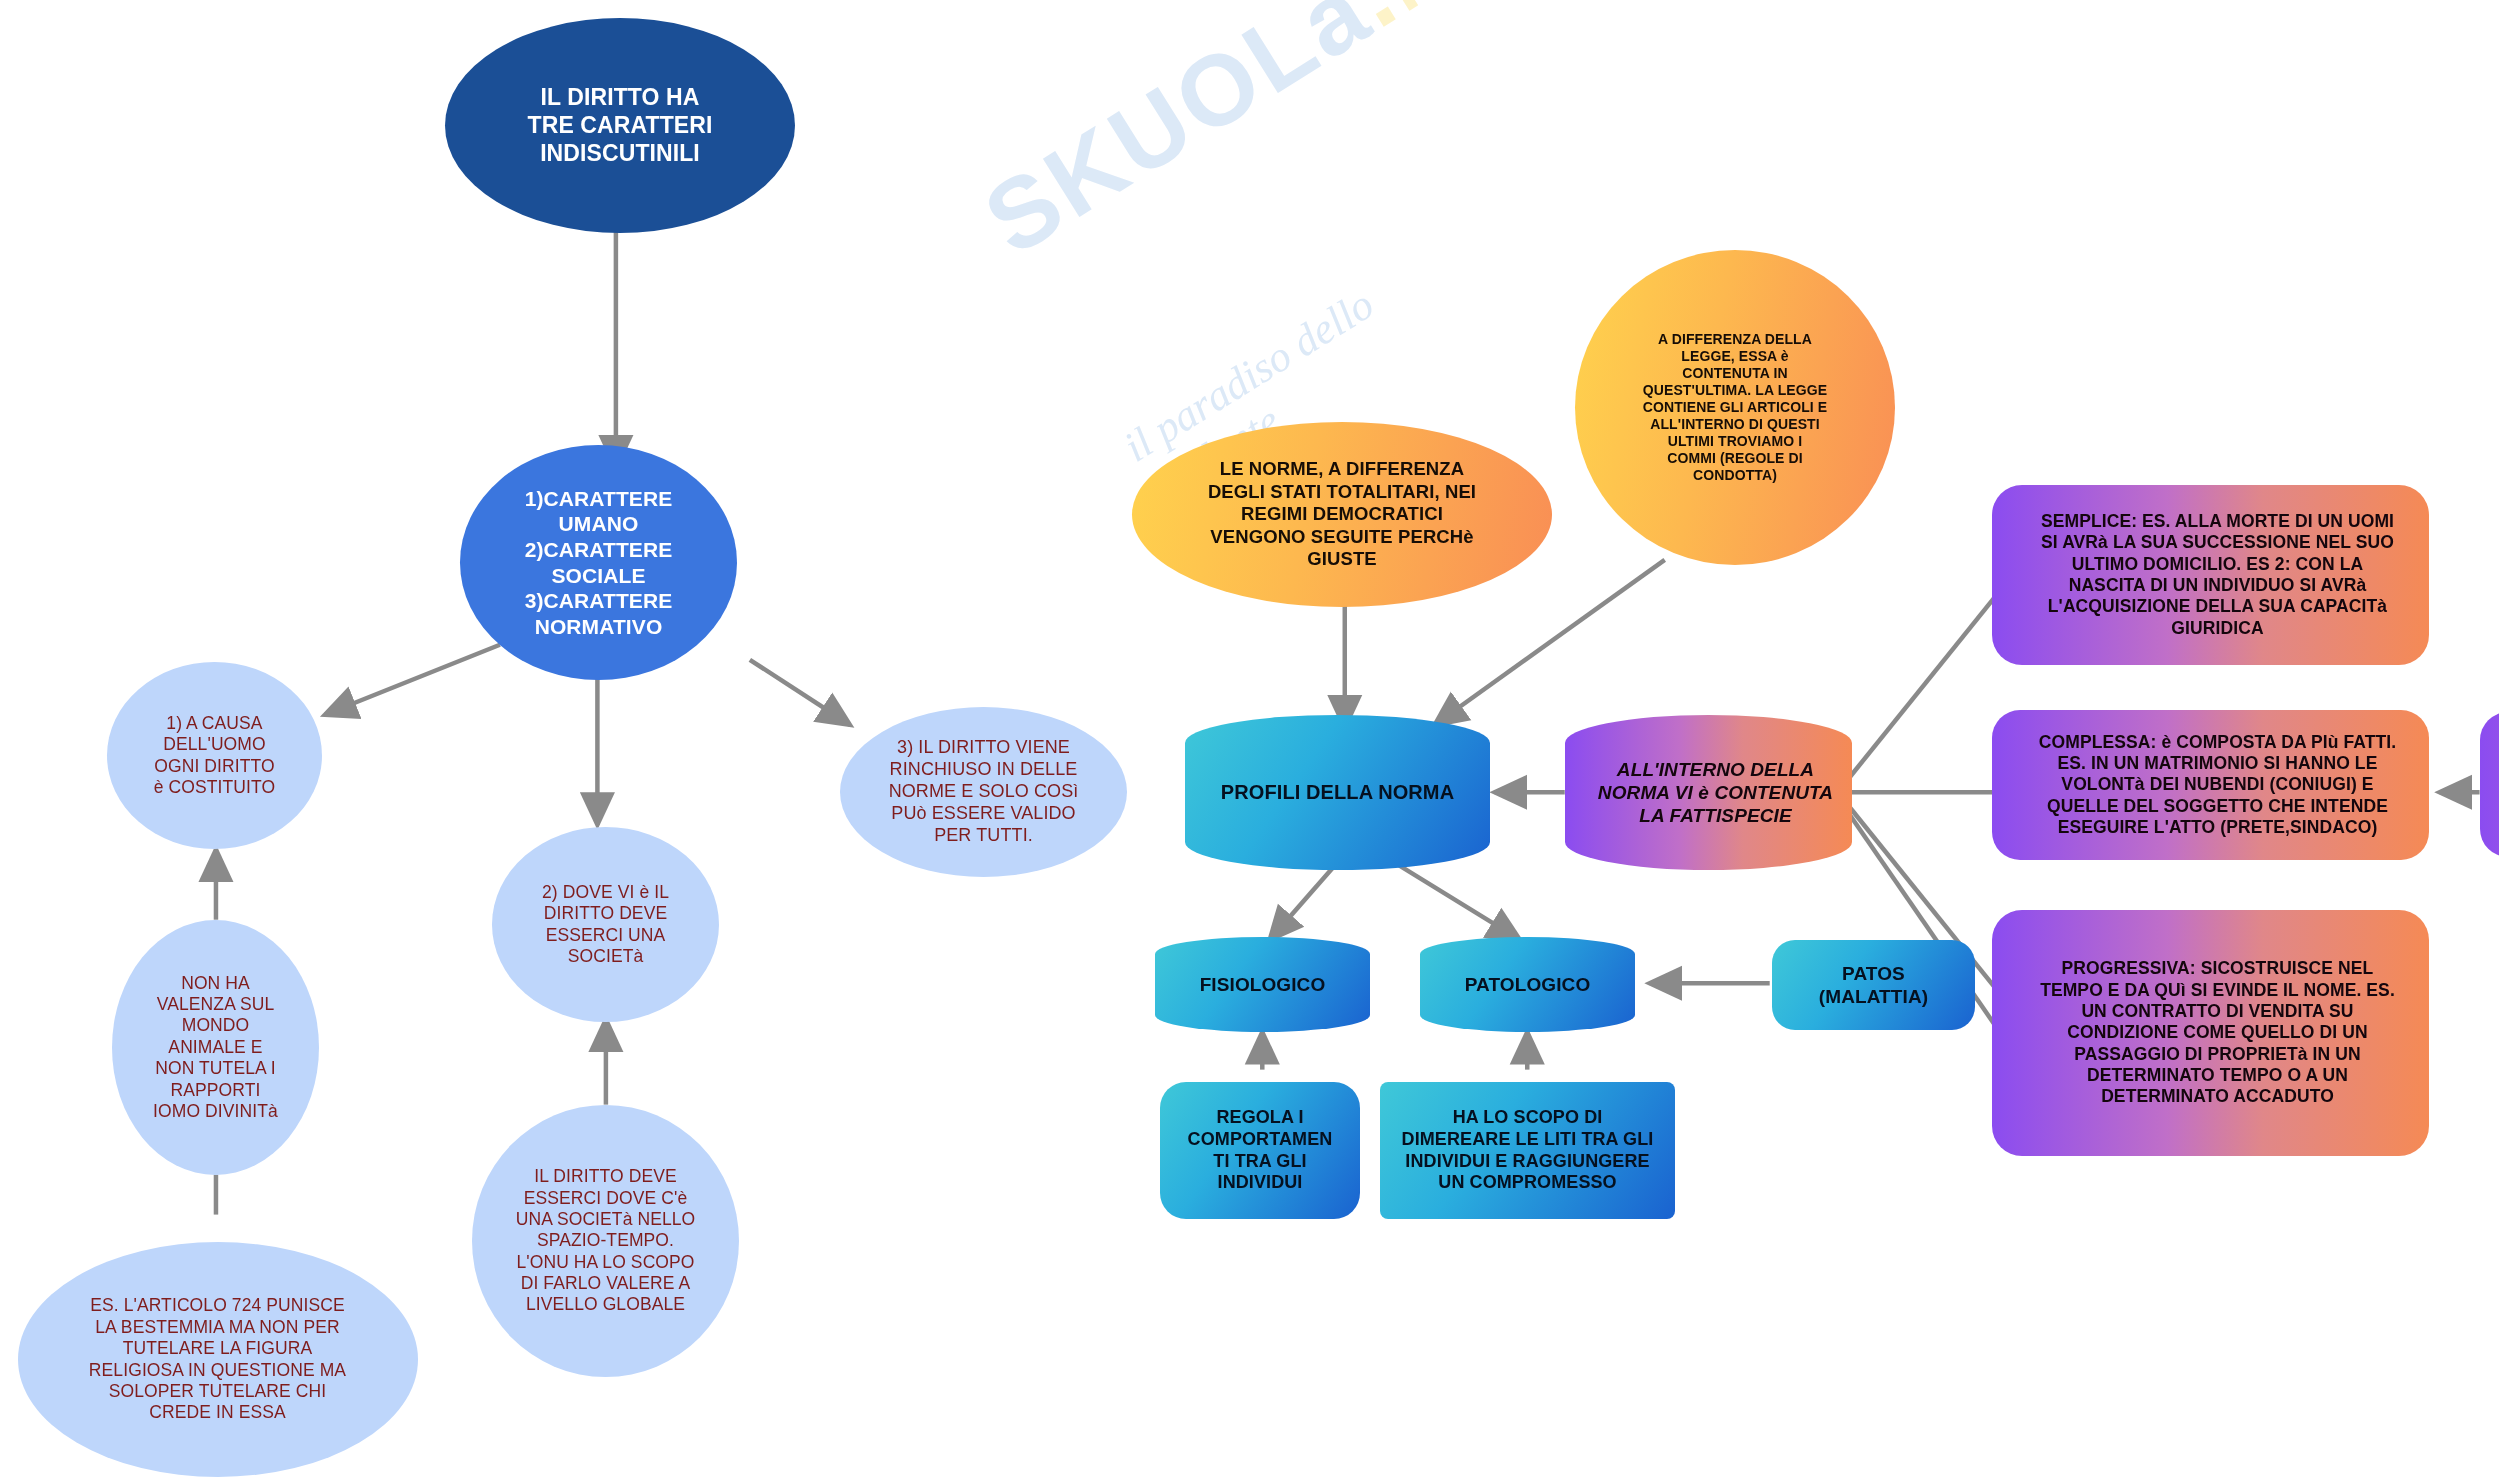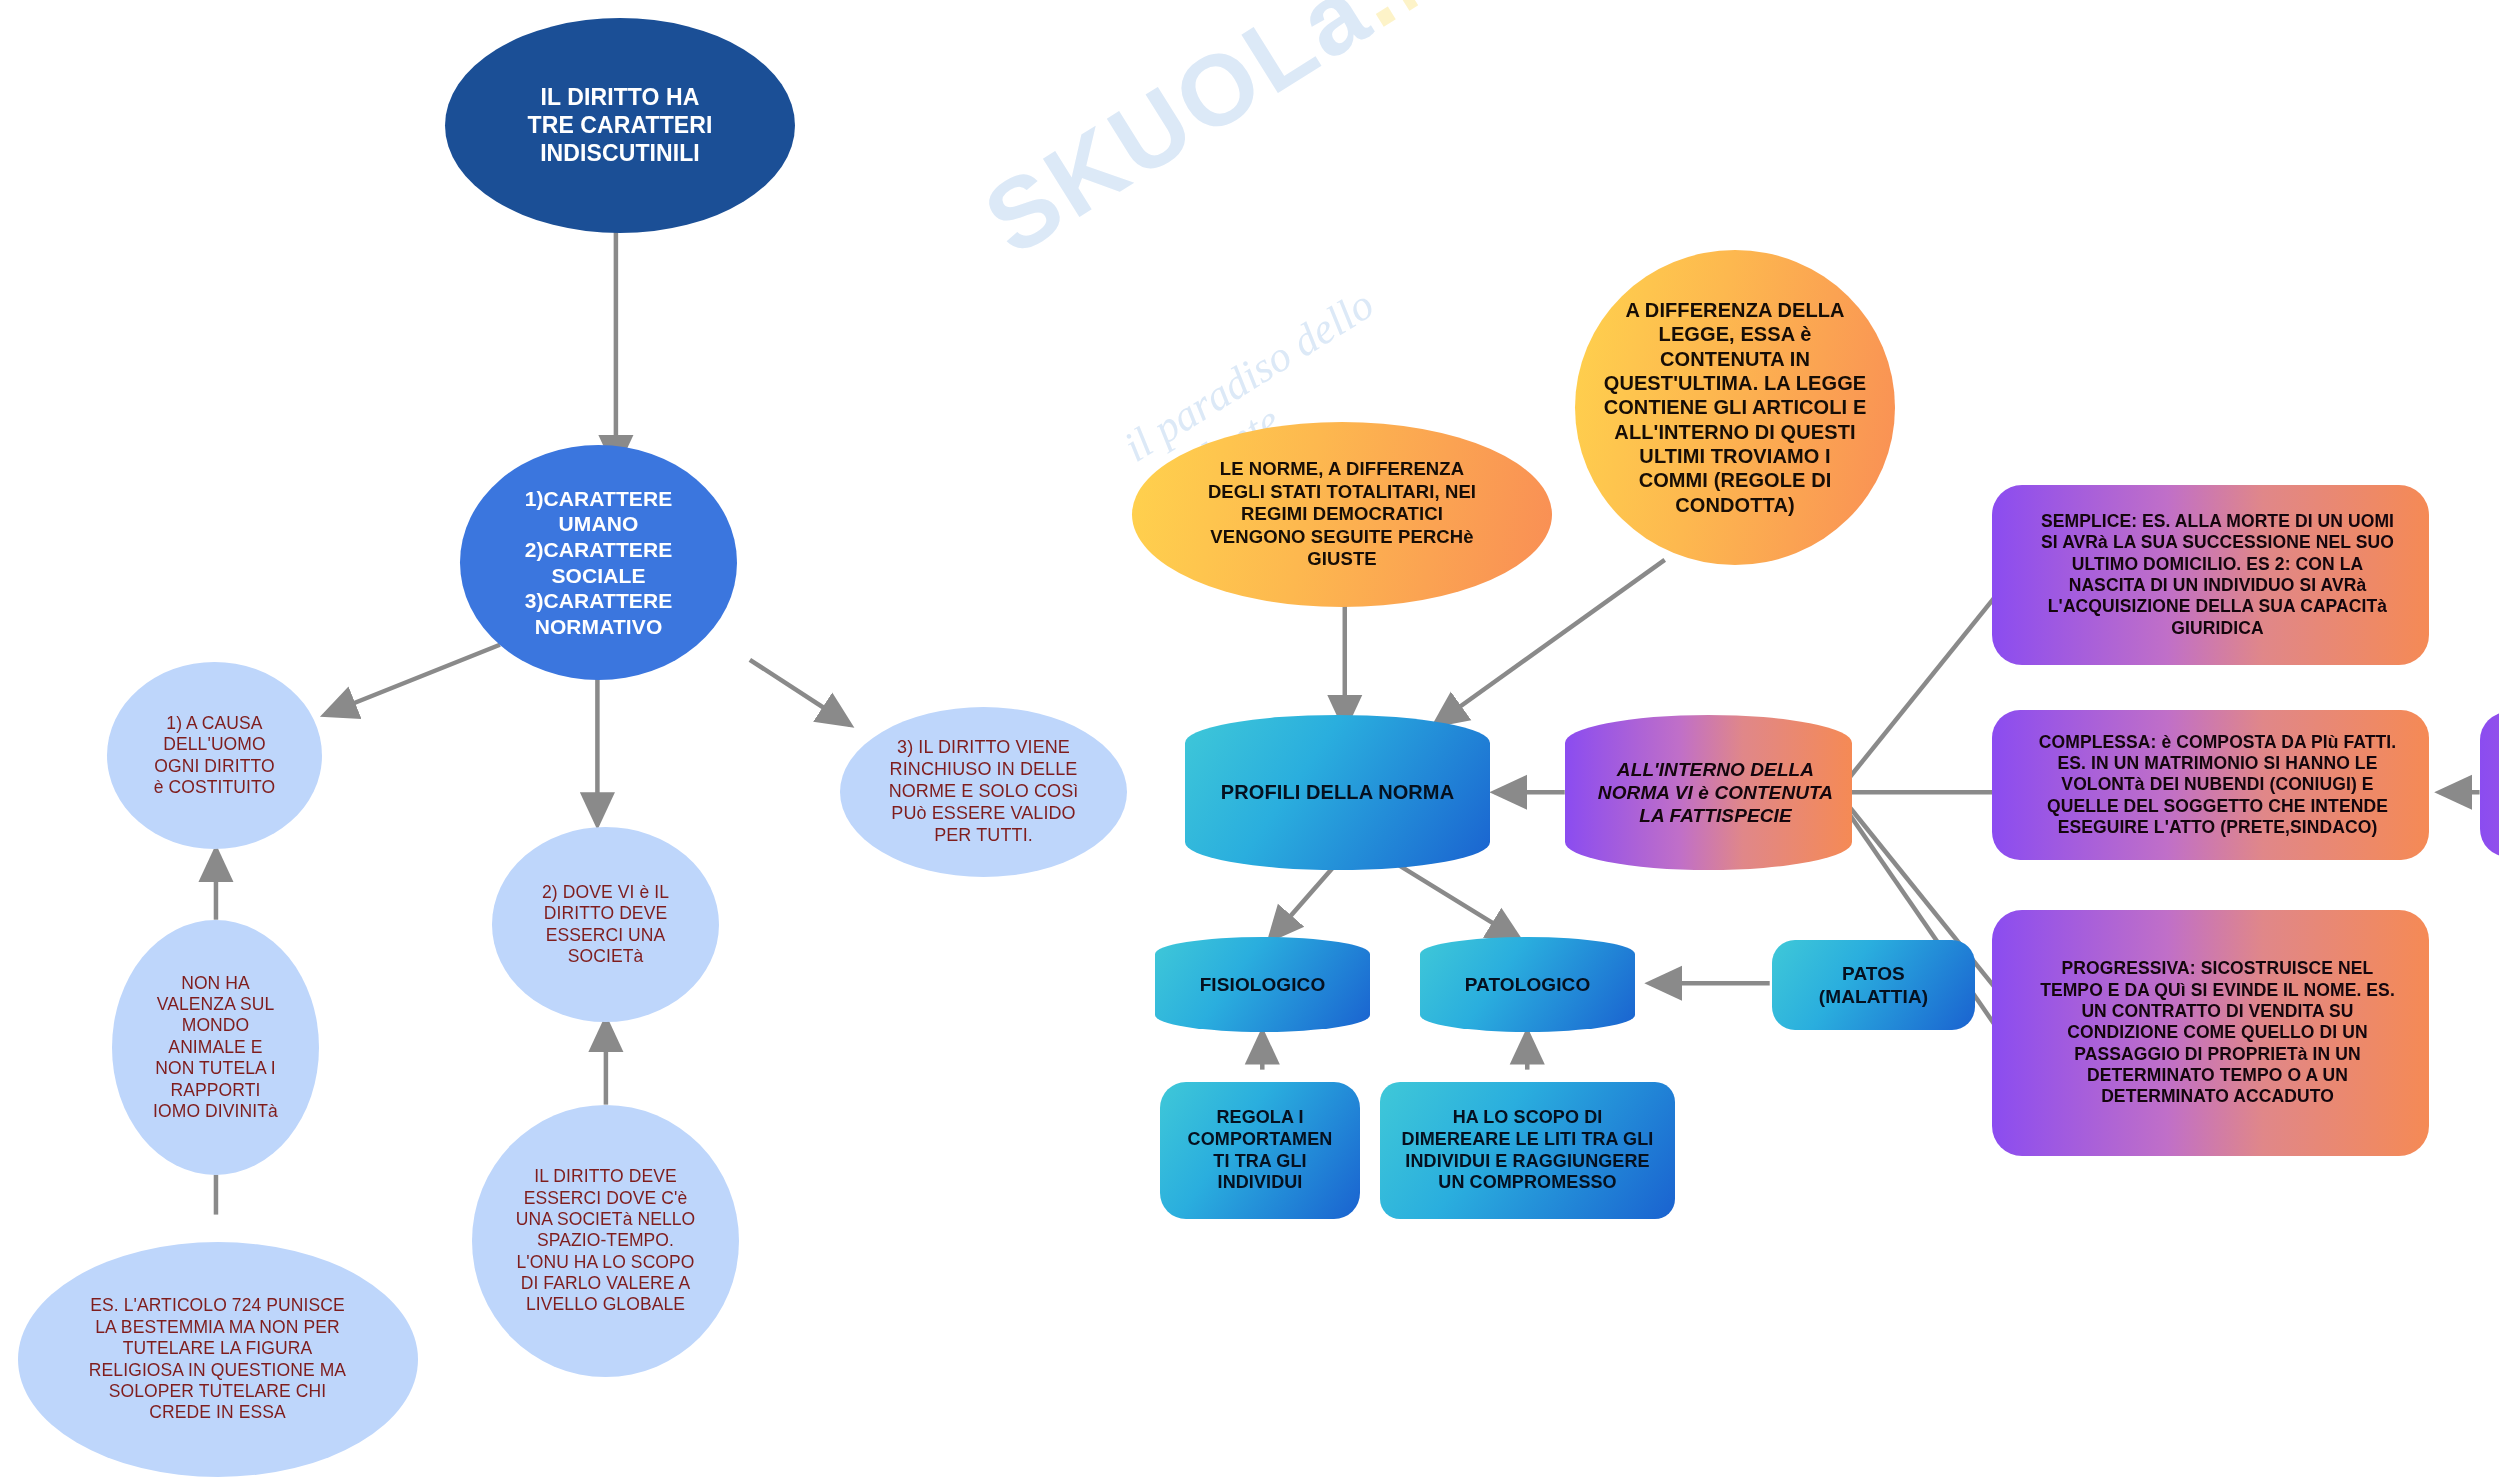--- a/index.html
+++ b/index.html
@@ -250,21 +250,21 @@
   </div>
 
   <div class="node ellipse orange" style="left:1132px; top:422px; width:420px; height:185px; font-size:18.5px;">
     <span>LE NORME, A DIFFERENZA
 DEGLI STATI TOTALITARI, NEI
 REGIMI DEMOCRATICI
 VENGONO SEGUITE PERCHè
 GIUSTE</span>
   </div>
 
-  <div class="node ellipse orange" style="left:1575px; top:250px; width:320px; height:315px; font-size:20px;">
+  <div class="node ellipse orange" style="left:1575px; top:250px; width:320px; height:315px; font-size:14px;">
     <span>A DIFFERENZA DELLA
 LEGGE, ESSA è
 CONTENUTA IN
 QUEST'ULTIMA. LA LEGGE
 CONTIENE GLI ARTICOLI E
 ALL'INTERNO DI QUESTI
 ULTIMI TROVIAMO I
 COMMI (REGOLE DI
 CONDOTTA)</span>
   </div>
@@ -292,21 +292,21 @@
 (MALATTIA)</span>
   </div>
 
   <div class="node rounded teal" style="left:1160px; top:1082px; width:200px; height:137px; font-size:18px; border-radius:26px;">
     <span>REGOLA I
 COMPORTAMEN
 TI TRA GLI
 INDIVIDUI</span>
   </div>
 
-  <div class="node rounded teal" style="left:1380px; top:1082px; width:295px; height:137px; font-size:18px; border-radius:20px;">
+  <div class="node rounded teal" style="left:1380px; top:1082px; width:295px; height:137px; font-size:18px; border-radius:8px;">
     <span>HA LO SCOPO DI
 DIMEREARE LE LITI TRA GLI
 INDIVIDUI E RAGGIUNGERE
 UN COMPROMESSO</span>
   </div>
 
   <div class="node rounded purpleorange" style="left:1992px; top:485px; width:437px; height:180px; font-size:17.5px; border-radius:30px;">
     <span>SEMPLICE: ES. ALLA MORTE DI UN UOMI
 SI AVRà LA SUA SUCCESSIONE NEL SUO
 ULTIMO DOMICILIO. ES 2: CON LA

